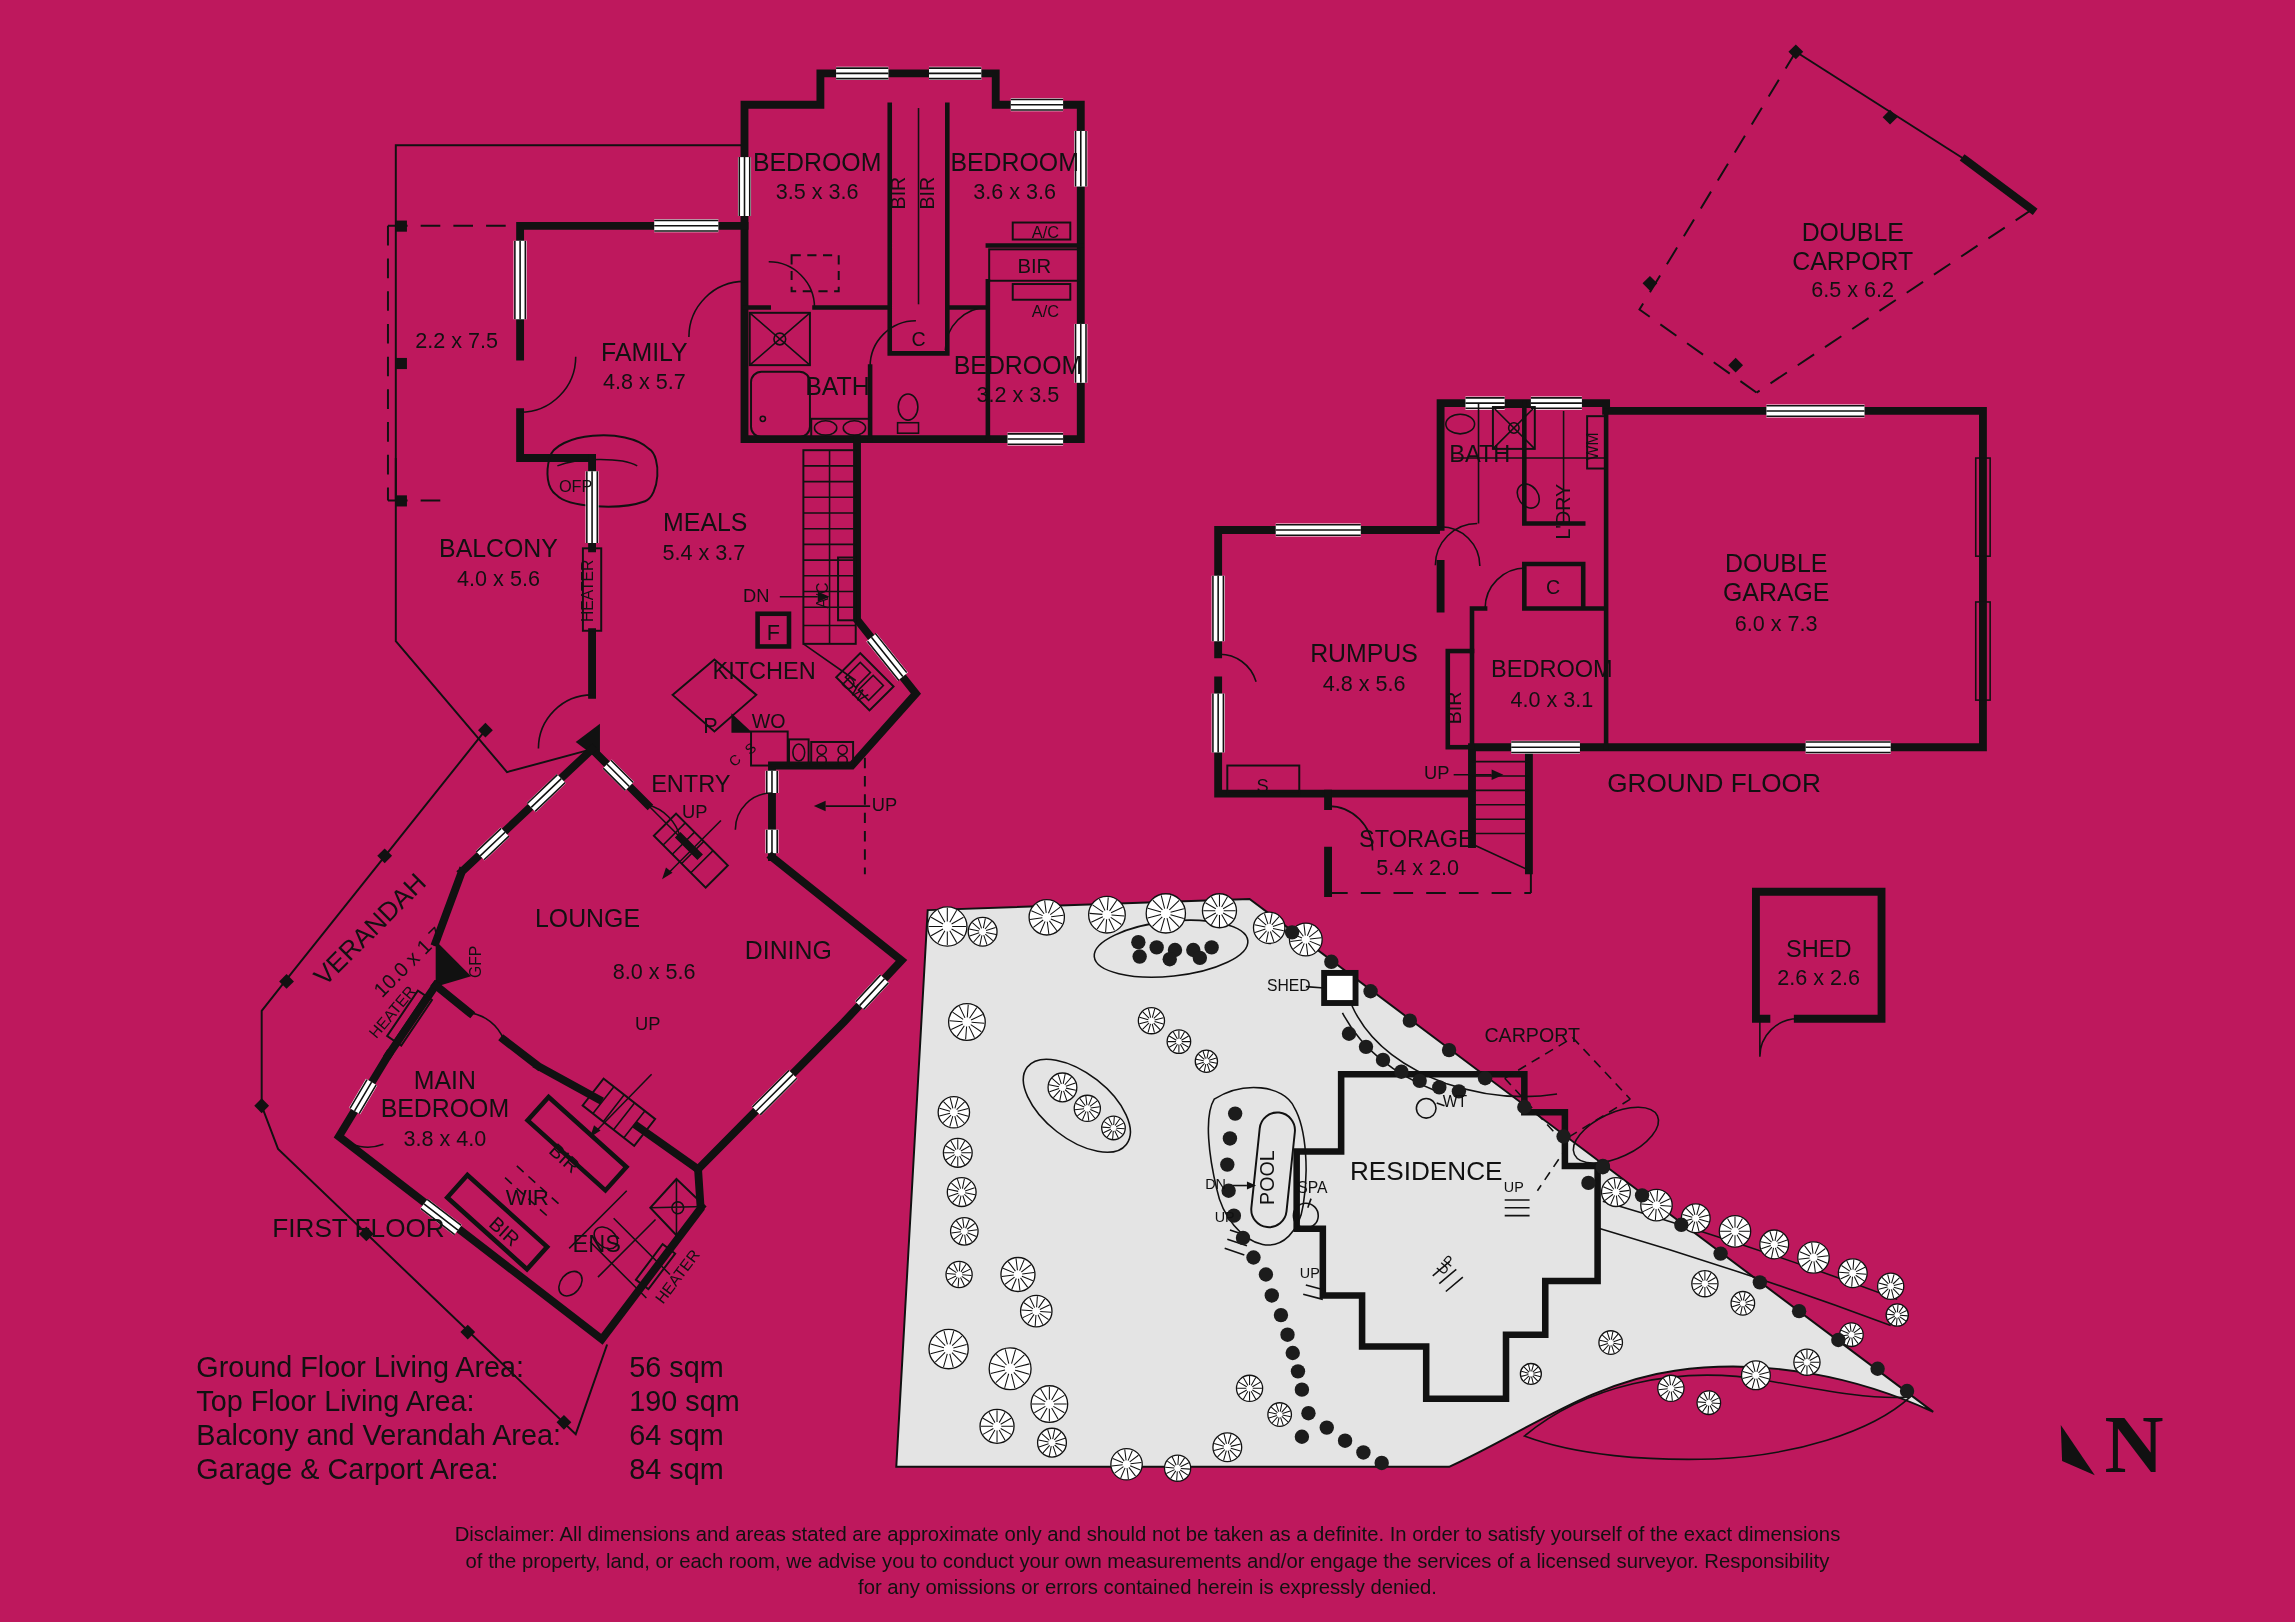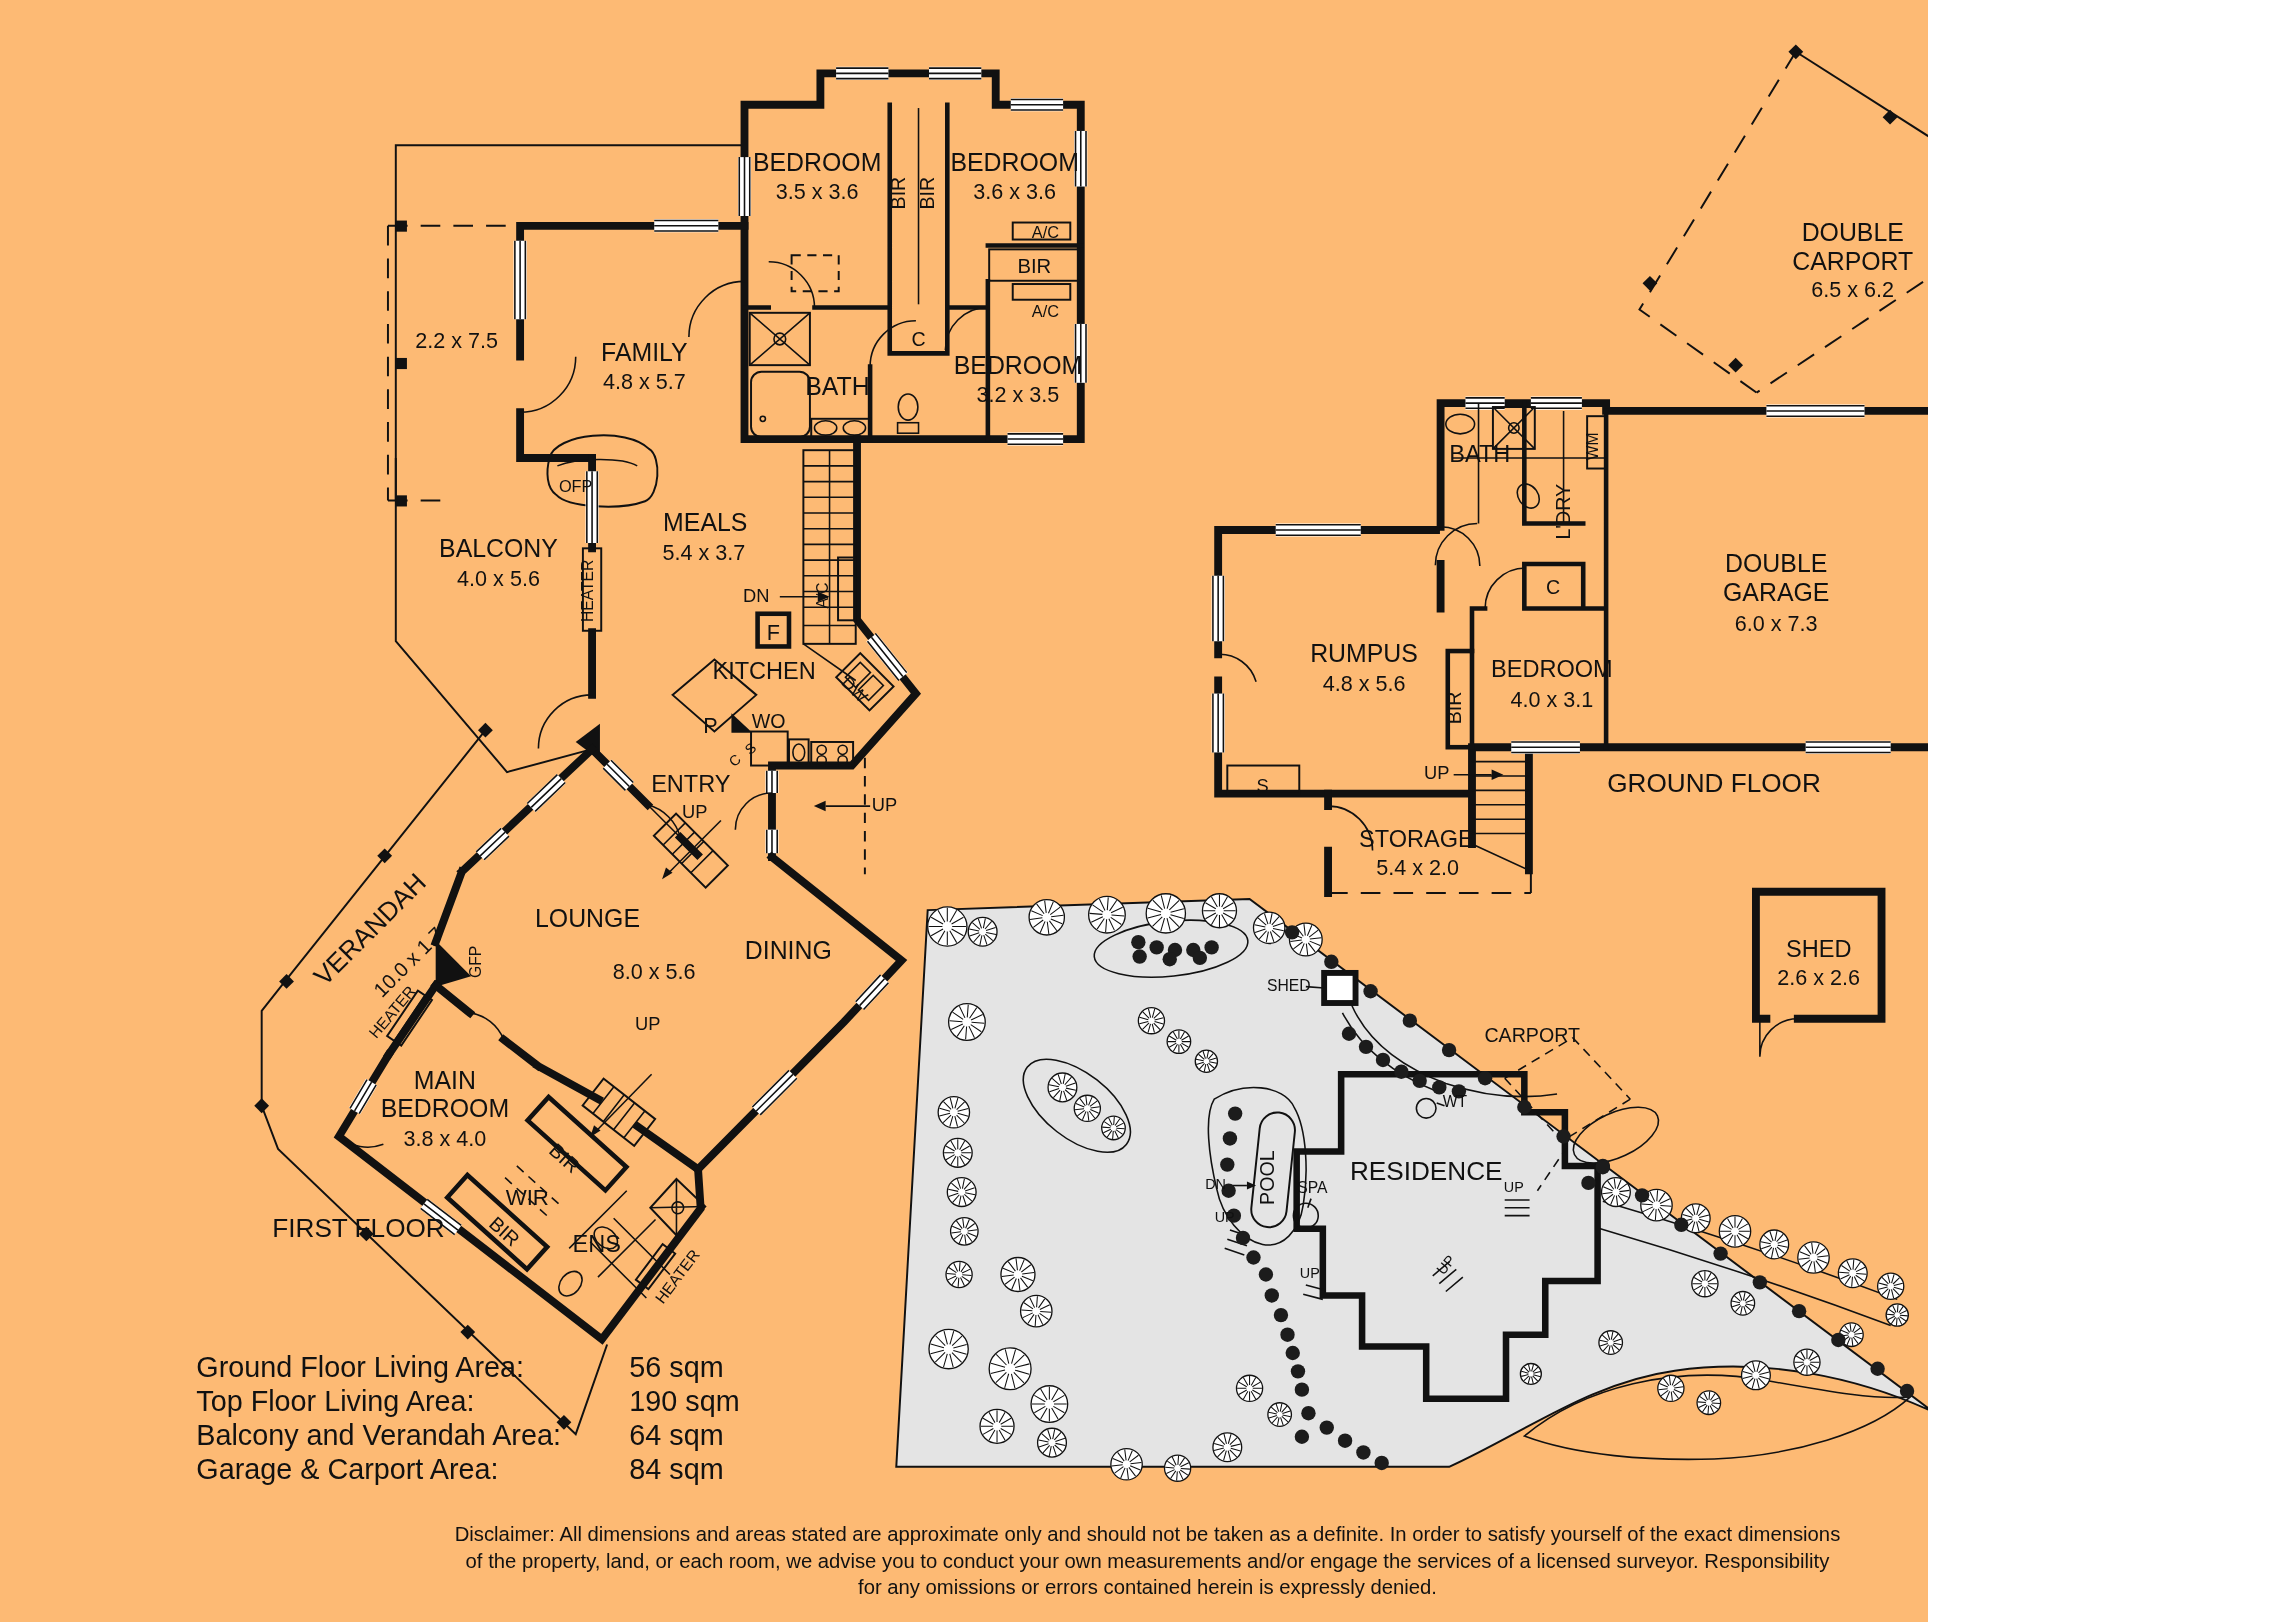--- a/index.html
+++ b/index.html
@@ -1,16 +1,16 @@
 <!DOCTYPE html>
 <html style="font-size:10.5px"><head>
 <meta charset="utf-8">
 <style>
   html,body{margin:0;padding:0;background:#fff;}
-  #page{position:relative;width:1928px;height:1622px;background:#fdba74;overflow:hidden;}
+  #page{position:relative;width:2295px;height:1622px;background:#be185d;overflow:hidden;}
   svg{position:absolute;left:0;top:0;}
   text{font-family:"Liberation Sans","DejaVu Sans",sans-serif;fill:#111;}
   .w12{stroke:#111;stroke-width:12;fill:none;stroke-linecap:square;}
   .w10{stroke:#111;stroke-width:10;fill:none;stroke-linecap:square;}
   .w7{stroke:#111;stroke-width:7;fill:none;stroke-linecap:square;}
   .w3{stroke:#111;stroke-width:3;fill:none;}
   .w2{stroke:#111;stroke-width:2.4;fill:none;}
   .dash{stroke-dasharray:30 20;}
   .dash2{stroke-dasharray:16 12;}
   .dash3{stroke-dasharray:14 10;}

